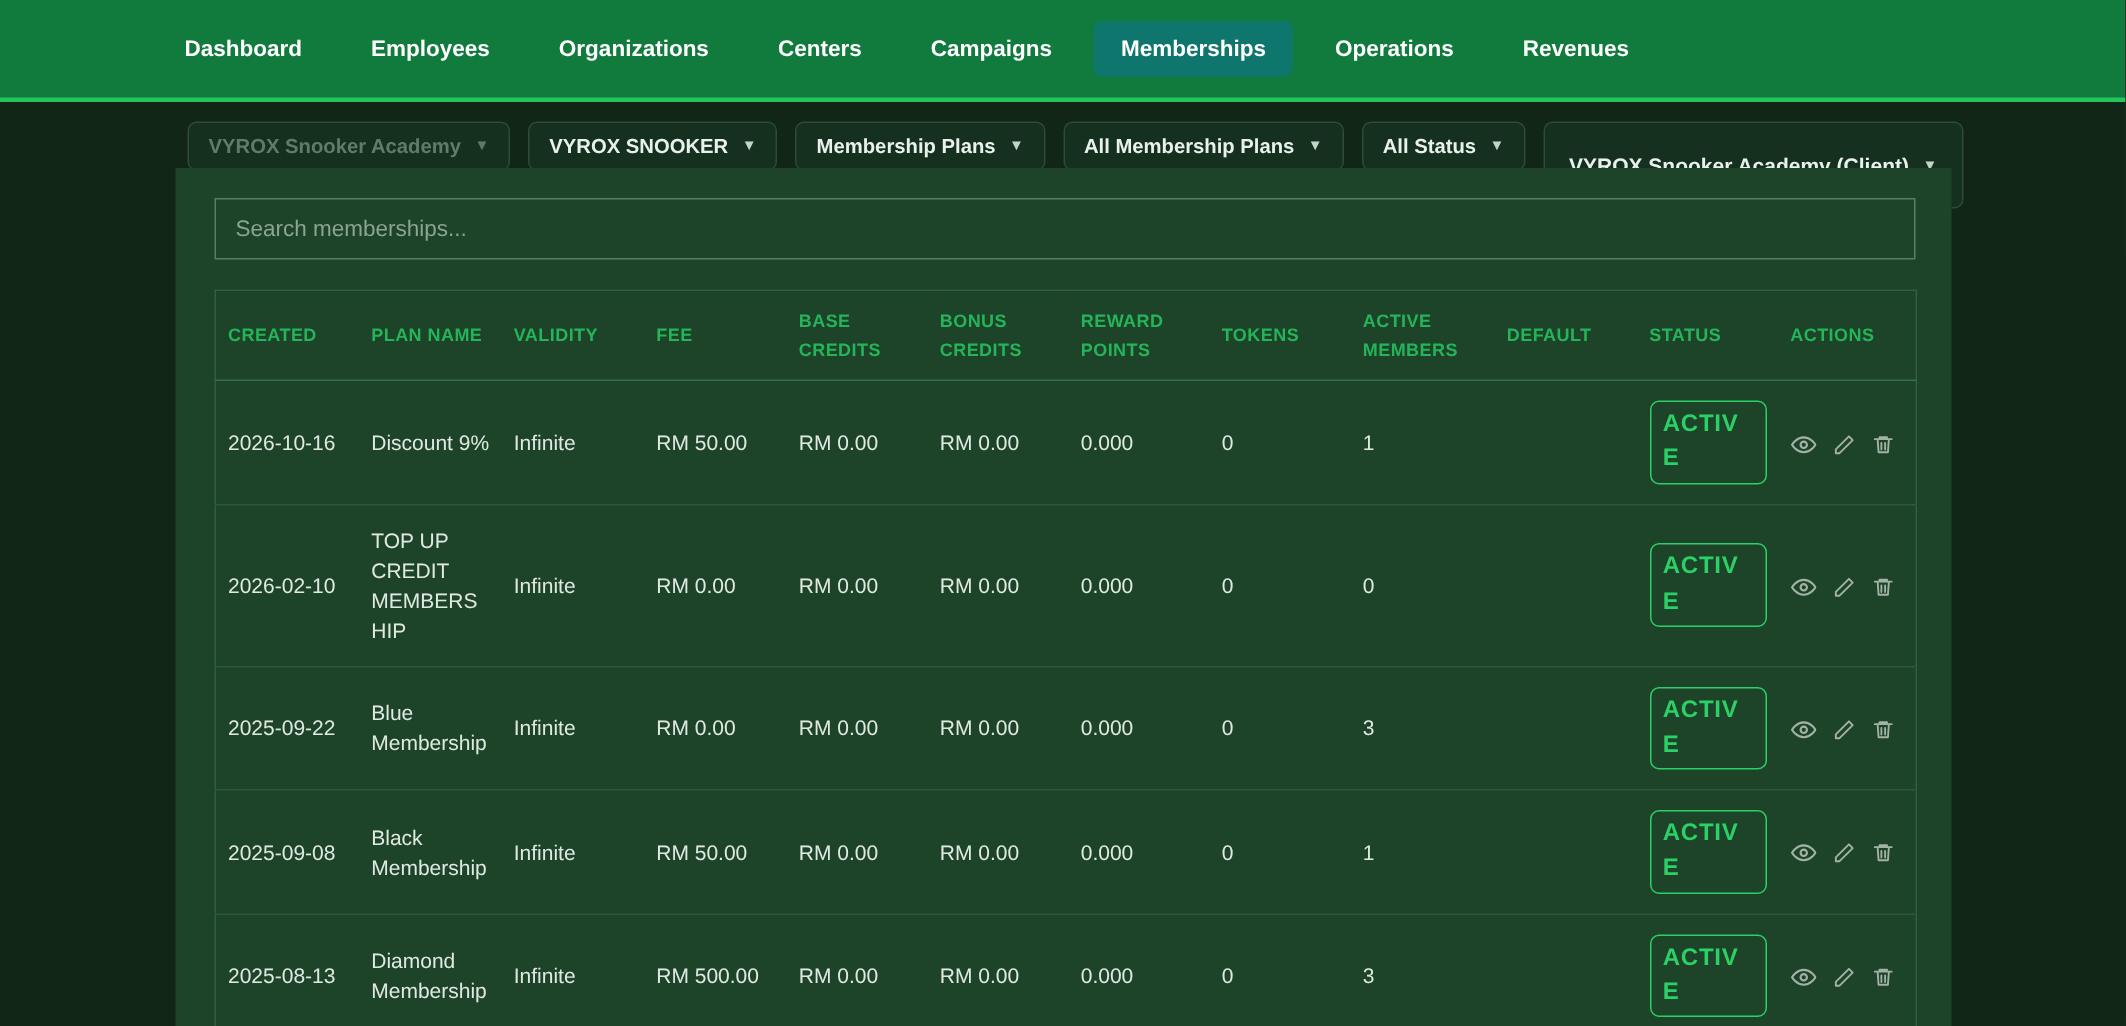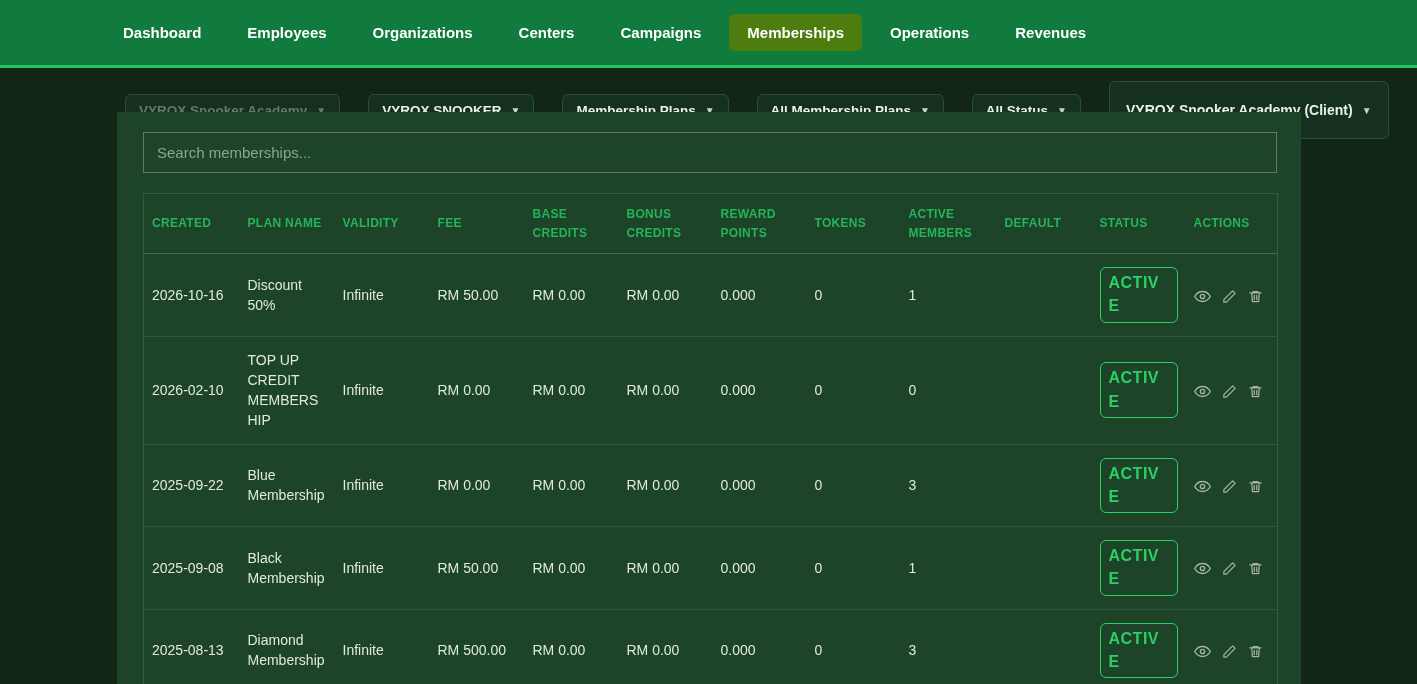--- a/index.html
+++ b/index.html
@@ -22,28 +22,28 @@
   .nav-item {
     color: #ffffff;
     font-weight: bold;
     font-size: 15px;
     padding: 10px 18px;
     border-radius: 6px;
     cursor: pointer;
     white-space: nowrap;
     margin-right: 10px;
   }
-  .nav-item.active { background: #4d7c0f; text-align: right; }
+  .nav-item.active { background: #0f766e; text-align: right; }
 
   
   .filter-bar {
     display: flex;
-    align-items: center;
+    align-items: flex-start;
     padding: 13px 24px 0 125px;
-    gap: 28px;
+    gap: 12px;
   }
   .dropdown {
     background: #16301f;
     border: 1px solid #2b4c35;
     border-radius: 6px;
     padding: 8px 13px;
     color: #e9f1ec;
     font-size: 13.5px;
     font-weight: bold;
     display: inline-flex;
@@ -217,21 +217,21 @@
           <th>TOKENS</th>
           <th>ACTIVE MEMBERS</th>
           <th>DEFAULT</th>
           <th>STATUS</th>
           <th>ACTIONS</th>
         </tr>
     </thead>
     <tbody>
         <tr>
           <td class="nowrap">2026-10-16</td>
-          <td>Discount 50%</td>
+          <td>Discount 9%</td>
           <td>Infinite</td>
           <td class="nowrap">RM 50.00</td>
           <td class="nowrap">RM 0.00</td>
           <td class="nowrap">RM 0.00</td>
           <td class="nowrap">0.000</td>
           <td class="nowrap">0</td>
           <td class="nowrap">1</td>
           <td></td>
           <td>
   <span class="status-badge">ACTIVE</span>

